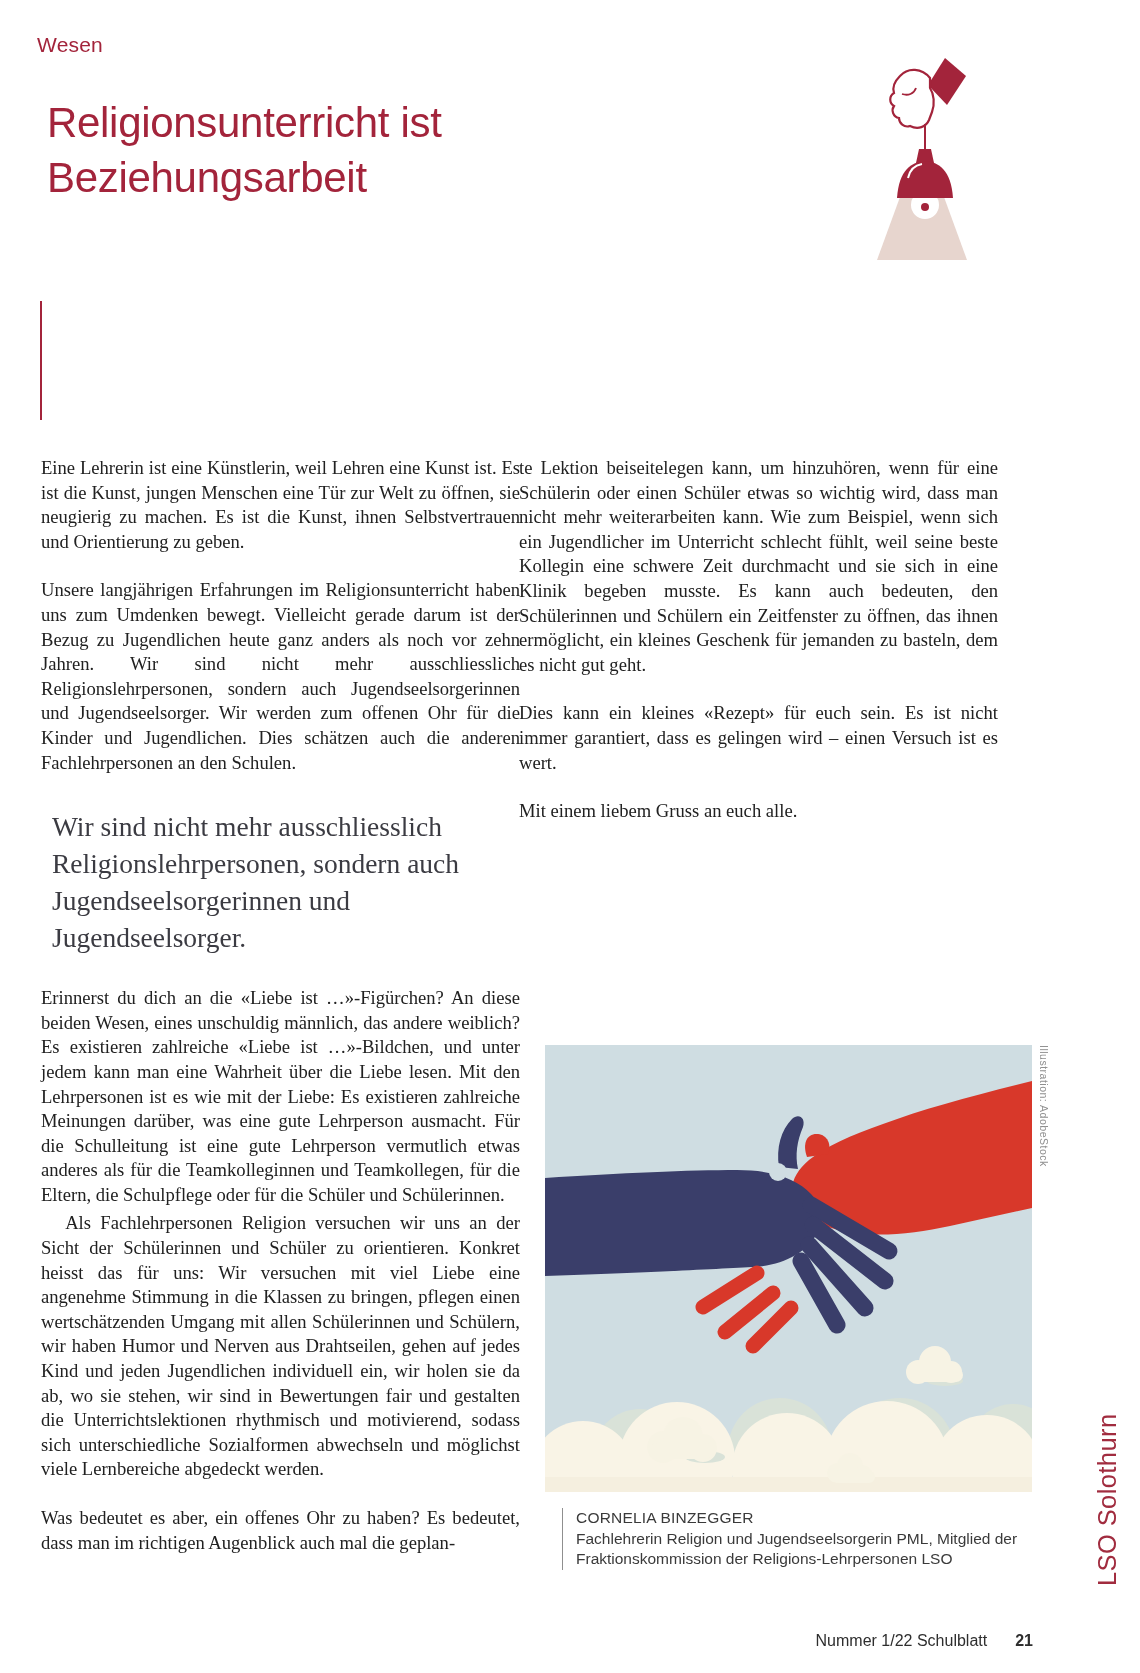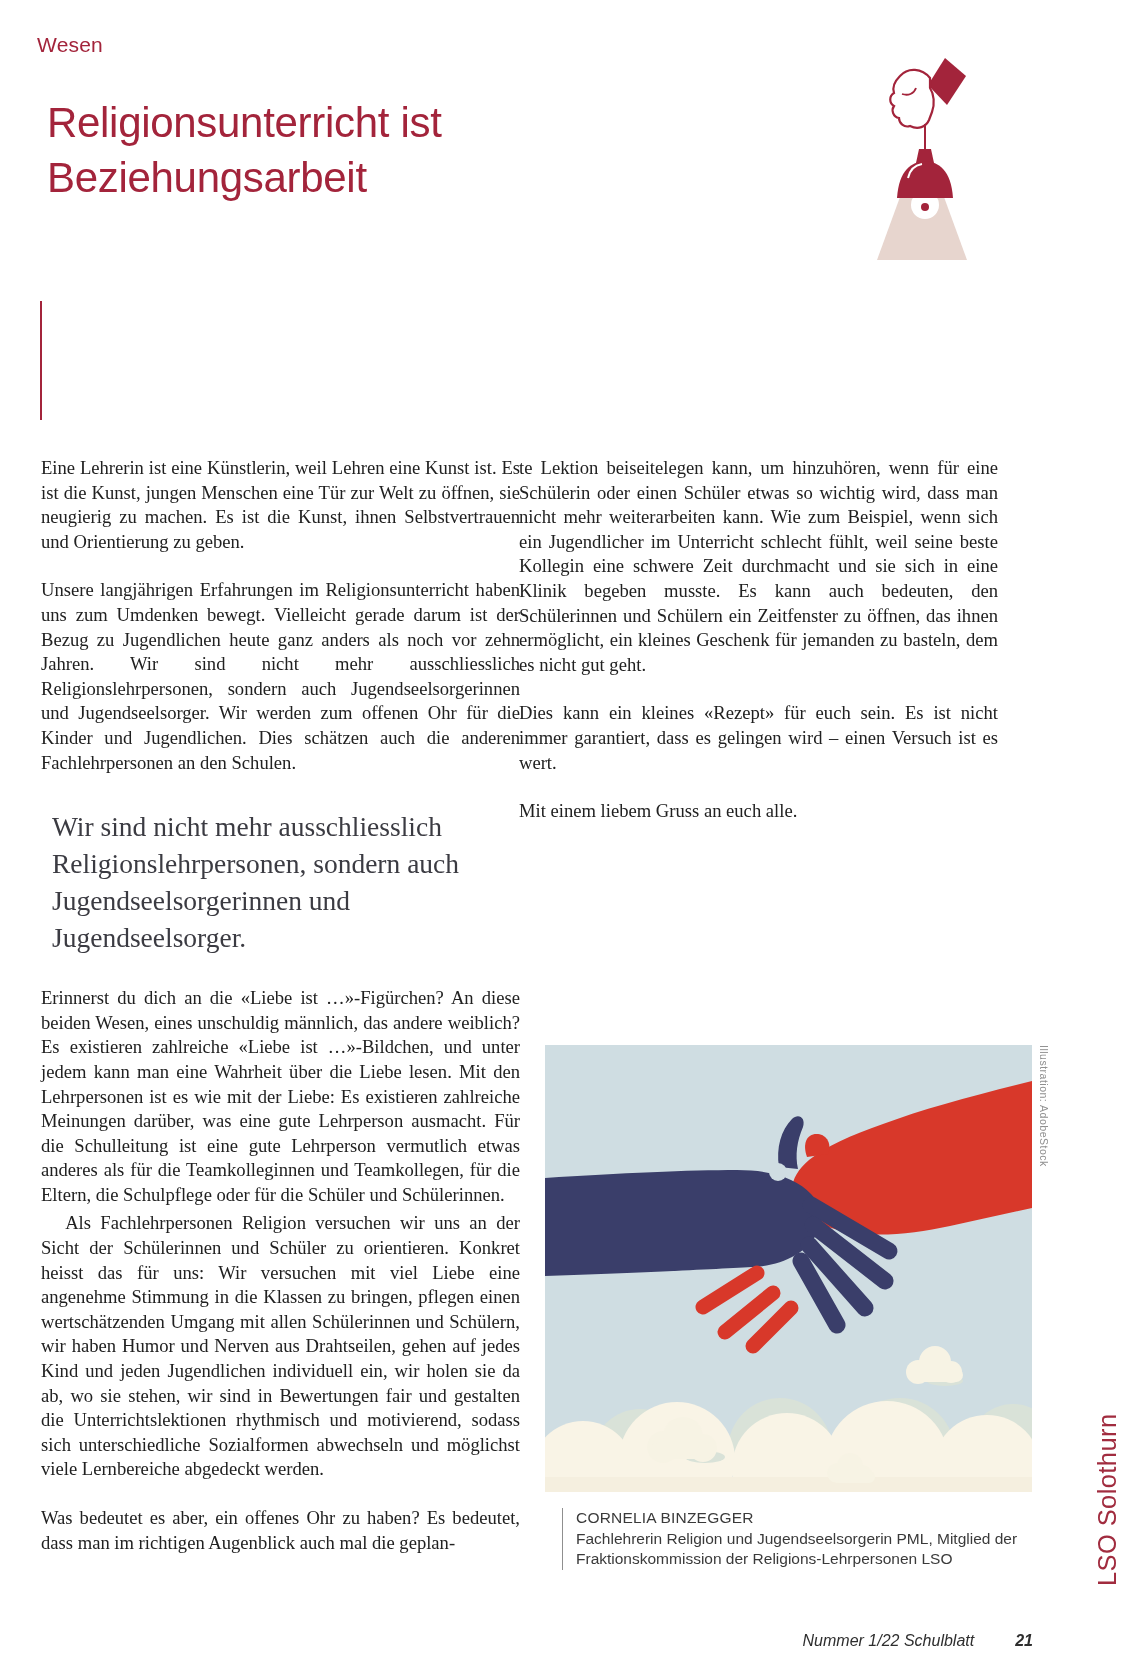--- a/index.html
+++ b/index.html
@@ -44,21 +44,21 @@
     font-size:10.5px;letter-spacing:.5px;color:#8F8F8F;
   }
   .author{
     position:absolute;left:546px;top:1508px;width:480px;
     border-left:1px solid #8f8f8f;padding-left:13px;
     font-size:15.5px;line-height:20.5px;color:#3A3A3A;margin-left:16px;
   }
   .author .name{letter-spacing:.2px;}
   .footer{
     position:absolute;right:107px;top:1632px;
-    font-size:16px;color:#2E2E2E;display:flex;gap:41px;align-items:baseline;font-style:italic;
+    font-size:16px;color:#2E2E2E;display:flex;gap:28px;align-items:baseline;
   }
   .footer .pageno{font-weight:bold;}
   .brand-vertical{
     position:absolute;left:1093px;top:1586px;
     transform:rotate(-90deg);transform-origin:0 0;
     font-size:25.5px;letter-spacing:.4px;color:#A12C3F;white-space:nowrap;
   }
 </style>
 </head>
 <body>

